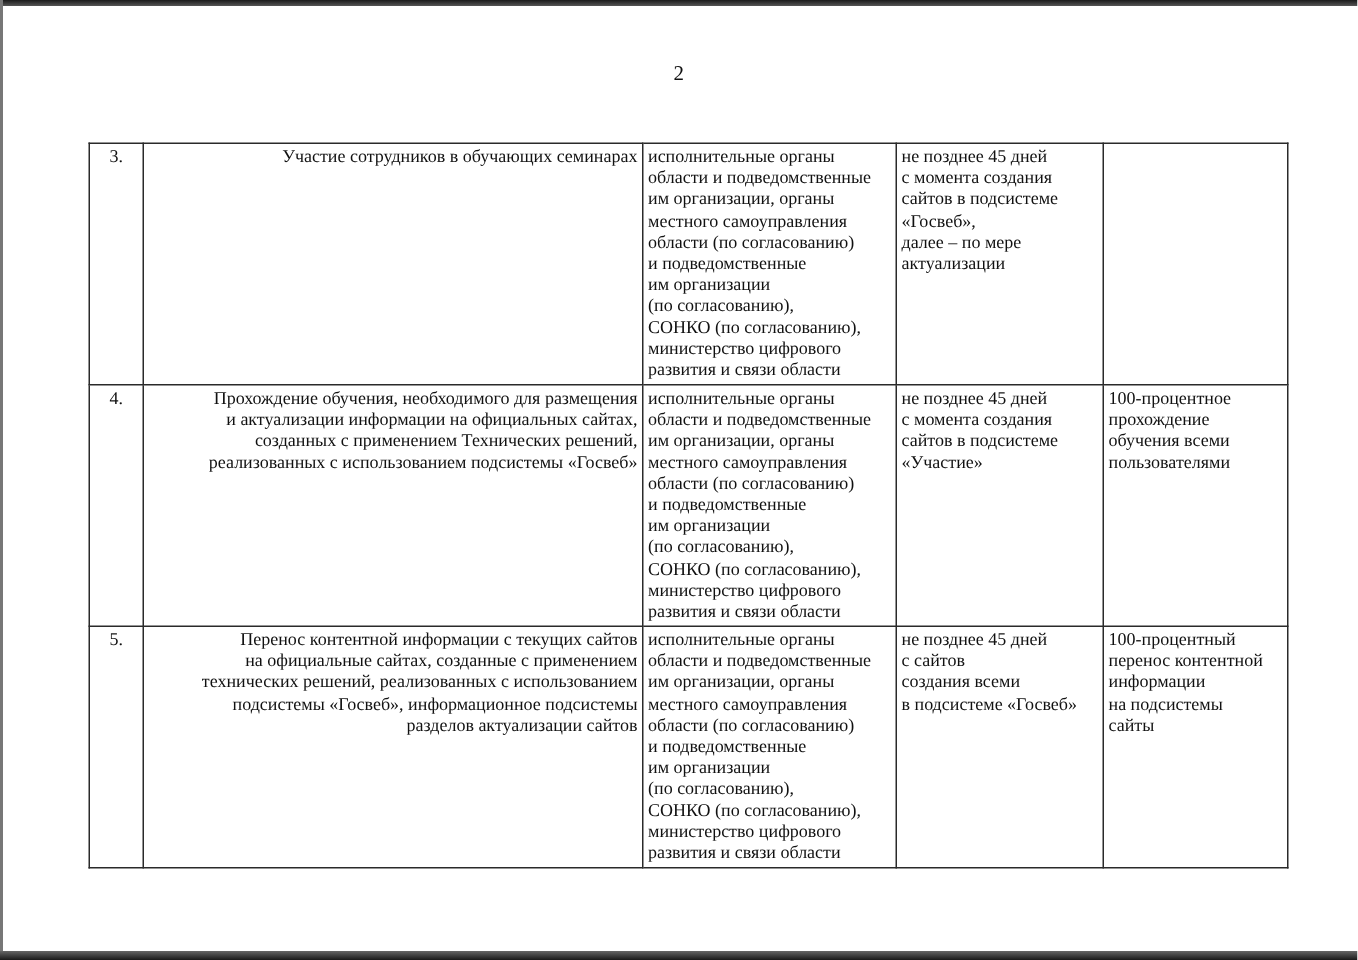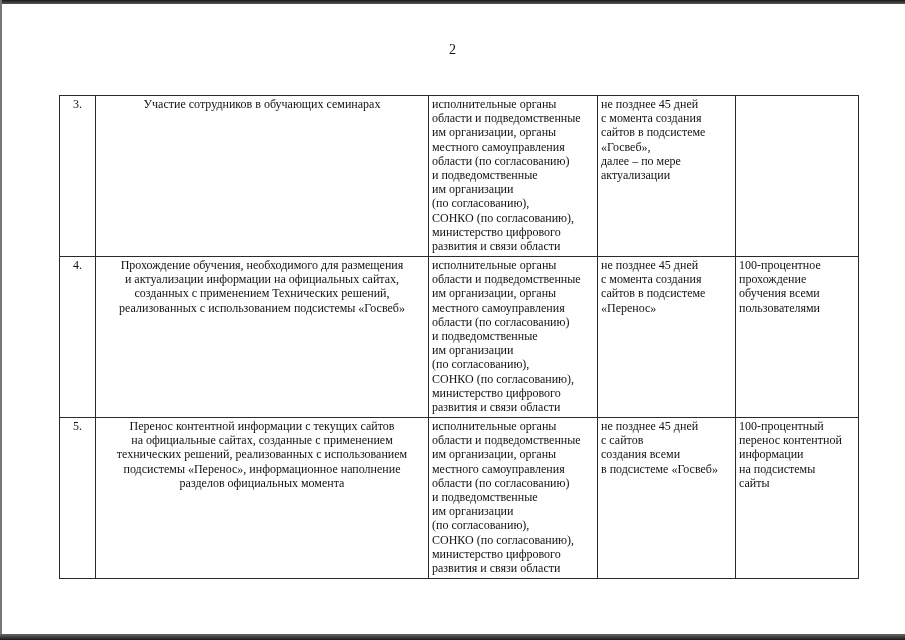--- a/index.html
+++ b/index.html
@@ -46,21 +46,21 @@
       line-height: 14.2px;
     }
     table.doc-table td {
       border: 1px solid #2a2a2a;
       vertical-align: top;
       padding: 1px 3px 0 3px;
       height: 161px;
       box-sizing: border-box;
     }
     td.num { text-align: center; padding-left: 0; padding-right: 2px; }
-    td.action { text-align: center; padding-left: 3px; }
+    td.action { text-align: right; padding-left: 3px; }
     td.exec, td.term, td.result { text-align: left; padding-left: 1px; padding-right: 1px; }
     .line { display: block; white-space: nowrap; }
   </style>
 </head>
 <body>
 
 <div class="scan-top"></div>
 <div class="scan-left"></div>
 <div class="scan-bottom"></div>
 
@@ -121,37 +121,37 @@
           <span class="line">им организации</span>
           <span class="line">(по согласованию),</span>
           <span class="line">СОНКО (по согласованию),</span>
           <span class="line">министерство цифрового</span>
           <span class="line">развития и связи области</span>
         </td>
         <td class="term">
           <span class="line">не позднее 45 дней</span>
           <span class="line">с момента создания</span>
           <span class="line">сайтов в подсистеме</span>
-          <span class="line">«Перенос»</span>
+          <span class="line">«Участие»</span>
         </td>
         <td class="result">
           <span class="line">100-процентное</span>
           <span class="line">прохождение</span>
           <span class="line">обучения всеми</span>
           <span class="line">пользователями</span>
         </td>
       </tr>
       <tr>
         <td class="num">5.</td>
         <td class="action">
           <span class="line">Перенос контентной информации с текущих сайтов</span>
           <span class="line">на официальные сайтах, созданные с применением</span>
           <span class="line">технических решений, реализованных с использованием</span>
-          <span class="line">подсистемы «Перенос», информационное наполнение</span>
-          <span class="line">разделов официальных момента</span>
+          <span class="line">подсистемы «Госвеб», информационное подсистемы</span>
+          <span class="line">разделов актуализации сайтов</span>
         </td>
         <td class="exec">
           <span class="line">исполнительные органы</span>
           <span class="line">области и подведомственные</span>
           <span class="line">им организации, органы</span>
           <span class="line">местного самоуправления</span>
           <span class="line">области (по согласованию)</span>
           <span class="line">и подведомственные</span>
           <span class="line">им организации</span>
           <span class="line">(по согласованию),</span>

